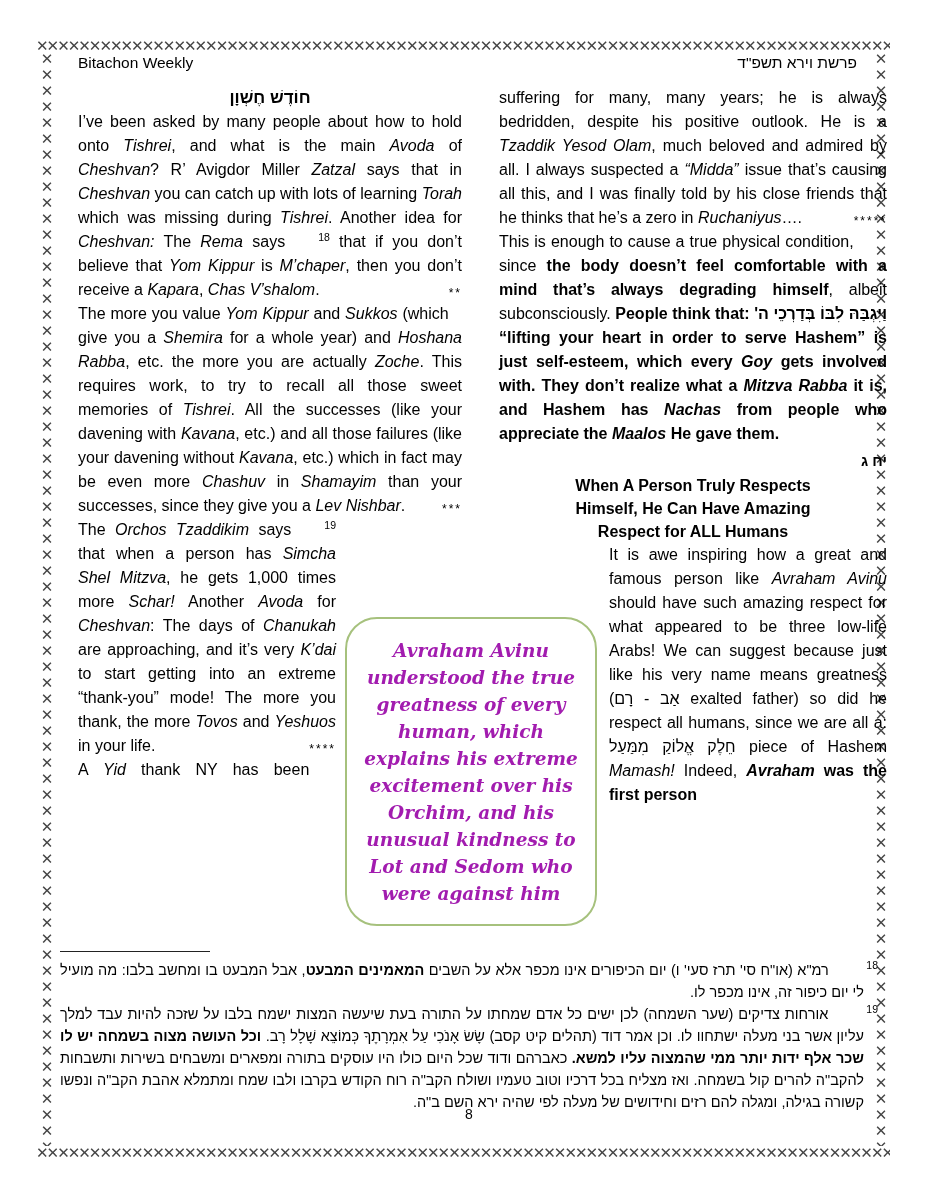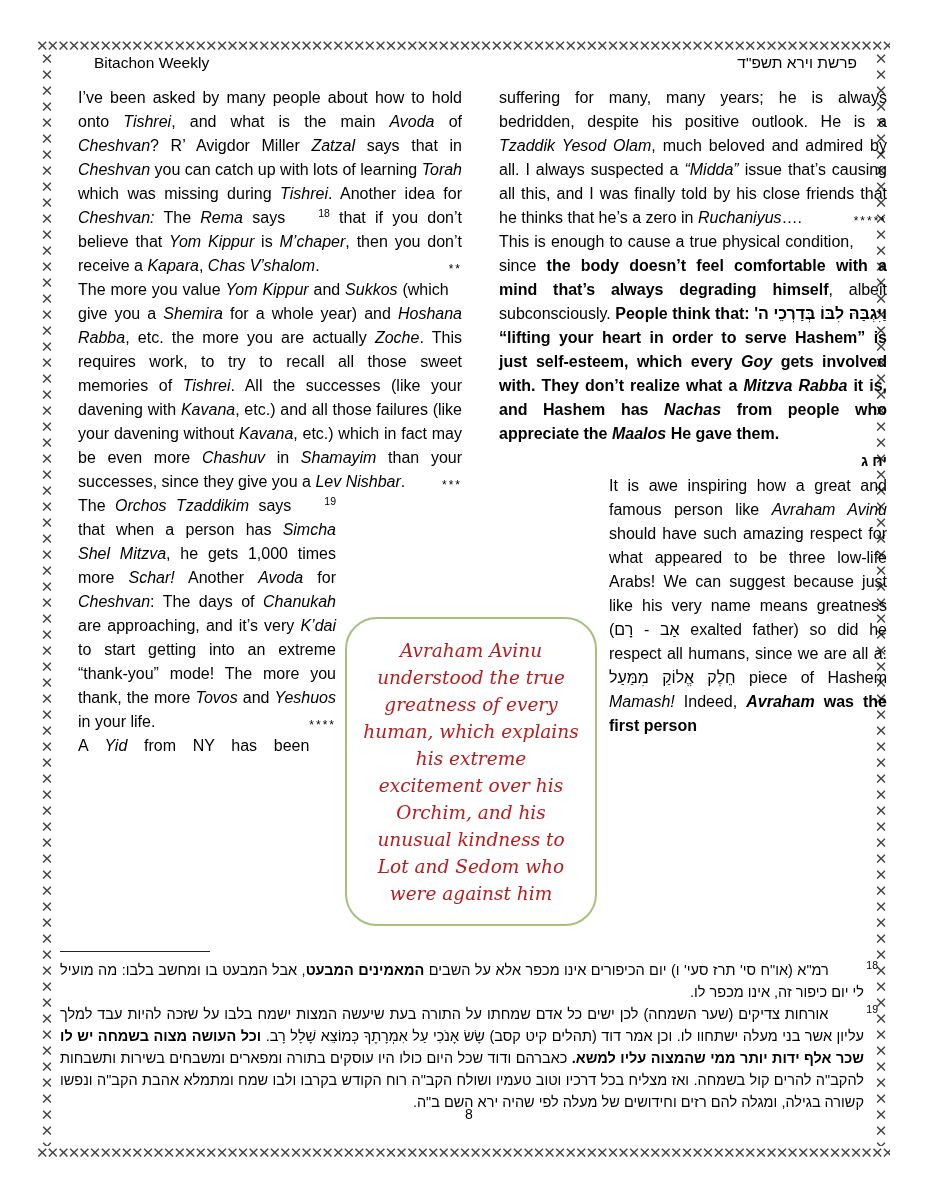--- a/index.html
+++ b/index.html
@@ -9,21 +9,21 @@
   }
   
   .bx{position:absolute;color:#454545;overflow:hidden;user-select:none;}
   .bx-h{left:36px;width:854px;height:21px;font-size:15px;line-height:20px;letter-spacing:-2px;white-space:nowrap;}
   .bx-top{top:36px;}
   .bx-bottom{top:1143px;}
   .bx-v{top:50px;height:1096px;width:21px;writing-mode:vertical-rl;font-size:15px;line-height:20px;letter-spacing:-2px;white-space:nowrap;}
   .bx-left{left:36px;}
   .bx-right{left:870px;}
 
-  .hdr-left{position:absolute;left:94px;top:54px;font-size:15.5px;}
+  .hdr-left{position:absolute;left:78px;top:54px;font-size:15.5px;}
   .hdr-right{position:absolute;right:70px;top:54px;font-size:15.5px;direction:rtl;}
 
   .col-left{position:absolute;left:78px;top:86px;width:384px;}
   .col-right{position:absolute;left:499px;top:86px;width:388px;}
 
   .body-text{font-size:16px;line-height:24px;text-align:justify;margin:0;}
   .h-heb{font-size:17px;font-weight:700;text-align:center;line-height:24px;direction:rtl;}
   .h-eng{font-size:16px;text-align:center;line-height:24px;}
   .center-line{font-size:16px;line-height:24px;text-align:center;}
   .justify-last{text-align:justify;text-align-last:justify;}
@@ -42,21 +42,21 @@
   .rs-star{float:right;font-size:12px;letter-spacing:2px;margin-top:3px;}
   .rs-he{direction:rtl;unicode-bidi:isolate;}
 
   .quote-box{
     position:absolute;left:345px;top:617px;width:252px;height:309px;box-sizing:border-box;
     border:2px solid #a6c17d;border-radius:32px;
     display:flex;align-items:center;justify-content:center;padding:10px 14px;background:#fff;
   }
   .quote-text{
     font-family:"DejaVu Serif","Liberation Serif",serif;font-style:italic;
-    font-size:18.5px;line-height:27px;text-align:center;color:#b91c1c;
+    font-size:18.5px;line-height:27px;text-align:center;color:#a21caf;font-weight:bold;
   }
 
   .footnote-area{position:absolute;left:60px;top:951px;width:818px;}
   .fn-sep{width:150px;border:none;border-top:1.6px solid #222;margin:0 0 7px 0;}
   .fn{direction:rtl;font-size:14.5px;line-height:22px;text-align:justify;margin:0;
       padding-right:14px;text-indent:-14px;}
   .pagenum{position:absolute;left:60px;top:1106px;width:818px;text-align:center;font-size:14px;}
 </style>
 </head>
 <body>
@@ -65,34 +65,36 @@
 
   <div class="bx bx-h bx-top">✕✕✕✕✕✕✕✕✕✕✕✕✕✕✕✕✕✕✕✕✕✕✕✕✕✕✕✕✕✕✕✕✕✕✕✕✕✕✕✕✕✕✕✕✕✕✕✕✕✕✕✕✕✕✕✕✕✕✕✕✕✕✕✕✕✕✕✕✕✕✕✕✕✕✕✕✕✕✕✕✕✕✕✕✕✕✕✕✕✕✕✕✕✕✕✕✕✕✕✕✕✕✕✕✕✕✕✕✕✕✕✕✕✕✕✕✕✕✕✕</div>
   <div class="bx bx-h bx-bottom">✕✕✕✕✕✕✕✕✕✕✕✕✕✕✕✕✕✕✕✕✕✕✕✕✕✕✕✕✕✕✕✕✕✕✕✕✕✕✕✕✕✕✕✕✕✕✕✕✕✕✕✕✕✕✕✕✕✕✕✕✕✕✕✕✕✕✕✕✕✕✕✕✕✕✕✕✕✕✕✕✕✕✕✕✕✕✕✕✕✕✕✕✕✕✕✕✕✕✕✕✕✕✕✕✕✕✕✕✕✕✕✕✕✕✕✕✕✕✕✕</div>
   <div class="bx bx-v bx-left">✕✕✕✕✕✕✕✕✕✕✕✕✕✕✕✕✕✕✕✕✕✕✕✕✕✕✕✕✕✕✕✕✕✕✕✕✕✕✕✕✕✕✕✕✕✕✕✕✕✕✕✕✕✕✕✕✕✕✕✕✕✕✕✕✕✕✕✕✕✕✕✕✕✕✕✕✕✕✕✕✕✕✕✕✕✕✕✕✕✕✕✕✕✕✕✕✕✕✕✕✕✕✕✕✕✕✕✕✕✕✕✕✕✕✕✕✕✕✕✕✕✕✕✕✕✕✕✕✕✕✕✕✕✕✕✕✕✕✕✕✕✕✕✕✕✕✕✕✕✕</div>
   <div class="bx bx-v bx-right">✕✕✕✕✕✕✕✕✕✕✕✕✕✕✕✕✕✕✕✕✕✕✕✕✕✕✕✕✕✕✕✕✕✕✕✕✕✕✕✕✕✕✕✕✕✕✕✕✕✕✕✕✕✕✕✕✕✕✕✕✕✕✕✕✕✕✕✕✕✕✕✕✕✕✕✕✕✕✕✕✕✕✕✕✕✕✕✕✕✕✕✕✕✕✕✕✕✕✕✕✕✕✕✕✕✕✕✕✕✕✕✕✕✕✕✕✕✕✕✕✕✕✕✕✕✕✕✕✕✕✕✕✕✕✕✕✕✕✕✕✕✕✕✕✕✕✕✕✕✕</div>
 
   <div class="hdr-left">Bitachon Weekly</div>
   <div class="hdr-right">פרשת וירא תשפ"ד</div>
 
   <div class="col-left">
+    <div class="h-heb">חוֹדֶשׁ חֶשְׁוָן</div>
     <p class="body-text"><span>I’ve been asked by many people about how to hold onto </span><span class="rs-i">Tishrei</span><span>, and what is the main </span><span class="rs-i">Avoda</span><span> of </span><span class="rs-i">Cheshvan</span><span>? R’ Avigdor Miller </span><span class="rs-i">Zatzal</span><span> says that in </span><span class="rs-i">Cheshvan</span><span> you can catch up with lots of learning </span><span class="rs-i">Torah</span><span> which was missing during </span><span class="rs-i">Tishrei</span><span>. Another idea for </span><span class="rs-i">Cheshvan:</span><span> The </span><span class="rs-i">Rema</span><span> says</span><span class="rs-sup">18</span><span> that if you don’t believe that </span><span class="rs-i">Yom Kippur</span><span> is </span><span class="rs-i">M’chaper</span><span>, then you don’t receive a </span><span class="rs-i">Kapara</span><span>, </span><span class="rs-i">Chas V’shalom</span><span>.</span><span class="rs-star">**</span></p>
     <p class="body-text"><span>The more you value </span><span class="rs-i">Yom Kippur</span><span> and </span><span class="rs-i">Sukkos</span><span> (which give you a </span><span class="rs-i">Shemira</span><span> for a whole year) and </span><span class="rs-i">Hoshana Rabba</span><span>, etc. the more you are actually </span><span class="rs-i">Zoche</span><span>. This requires work, to try to recall all those sweet memories of </span><span class="rs-i">Tishrei</span><span>. All the successes (like your davening with </span><span class="rs-i">Kavana</span><span>, etc.) and all those failures (like your davening without </span><span class="rs-i">Kavana</span><span>, etc.) which in fact may be even more </span><span class="rs-i">Chashuv</span><span> in </span><span class="rs-i">Shamayim</span><span> than your successes, since they give you a </span><span class="rs-i">Lev Nishbar</span><span>.</span><span class="rs-star">***</span></p>
     <div class="narrow-left">
       <p class="body-text"><span>The </span><span class="rs-i">Orchos Tzaddikim</span><span> says</span><span class="rs-sup">19</span><span> that when a person has </span><span class="rs-i">Simcha Shel Mitzva</span><span>, he gets 1,000 times more </span><span class="rs-i">Schar!</span><span> Another </span><span class="rs-i">Avoda</span><span> for </span><span class="rs-i">Cheshvan</span><span>: The days of </span><span class="rs-i">Chanukah</span><span> are approaching, and it’s very </span><span class="rs-i">K’dai</span><span> to start getting into an extreme “thank-you” mode! The more you thank, the more </span><span class="rs-i">Tovos</span><span> and </span><span class="rs-i">Yeshuos</span><span> in your life.</span><span class="rs-star">****</span></p>
-      <p class="body-text justify-last"><span>A </span><span class="rs-i">Yid</span><span> from NY has been</span></p>
+      <p class="body-text justify-last"><span>A </span><span class="rs-i">Yid</span><span> thank NY has been</span></p>
     </div>
   </div>
 
   <div class="col-right">
     <p class="body-text"><span>suffering for many, many years; he is always bedridden, despite his positive outlook. He is a </span><span class="rs-i">Tzaddik Yesod Olam</span><span>, much beloved and admired by all. I always suspected a </span><span class="rs-i">“Midda”</span><span> issue that’s causing all this, and I was finally told by his close friends that he thinks that he’s a zero in </span><span class="rs-i">Ruchaniyus</span><span>….</span><span class="rs-star">*****</span></p>
     <p class="body-text"><span>This is enough to cause a true physical condition, since </span><span class="rs-b">the body doesn’t feel comfortable with a mind that’s always degrading himself</span><span>, albeit subconsciously. </span><span class="rs-b">People think that: </span><span class="rs-b rs-he" dir="rtl">וַיִּגְבַּהּ לִבּוֹ בְּדַרְכֵי ה'</span><span class="rs-b"> “lifting your heart in order to serve Hashem” is just self-esteem, which every </span><span class="rs-b rs-i">Goy</span><span class="rs-b"> gets involved with. They don’t realize what a </span><span class="rs-b rs-i">Mitzva Rabba</span><span class="rs-b"> it is, and Hashem has </span><span class="rs-b rs-i">Nachas</span><span class="rs-b"> from people who appreciate the </span><span class="rs-b rs-i">Maalos</span><span class="rs-b"> He gave them.</span></p>
     <div class="pasuk">
       <span class="pasuk-cite">יח ג</span>
     </div>
+    <div class="h3line">When A Person Truly Respects Himself, He Can Have Amazing Respect for ALL Humans</div>
     <div class="narrow-right">
       <p class="body-text"><span>It is awe inspiring how a great and famous person like </span><span class="rs-i">Avraham Avinu</span><span> should have such amazing respect for what appeared to be three low-life Arabs! We can suggest because just like his very name means greatness (</span><span class="rs-he" dir="rtl">אַב - רָם</span><span> exalted father) so did he respect all humans, since we are all a: </span><span class="rs-he" dir="rtl">חֵלֶק אֱלוֹקַ מִמַּעַל</span><span> piece of Hashem </span><span class="rs-i">Mamash!</span><span> Indeed, </span><span class="rs-b rs-i">Avraham</span><span class="rs-b"> was the first person</span></p>
     </div>
   </div>
 
   <div class="quote-box">
     <div class="quote-text">Avraham Avinu understood the true greatness of every human, which explains his extreme excitement over his Orchim, and his unusual kindness to Lot and Sedom who were against him</div>
   </div>
 
   <div class="footnote-area">

